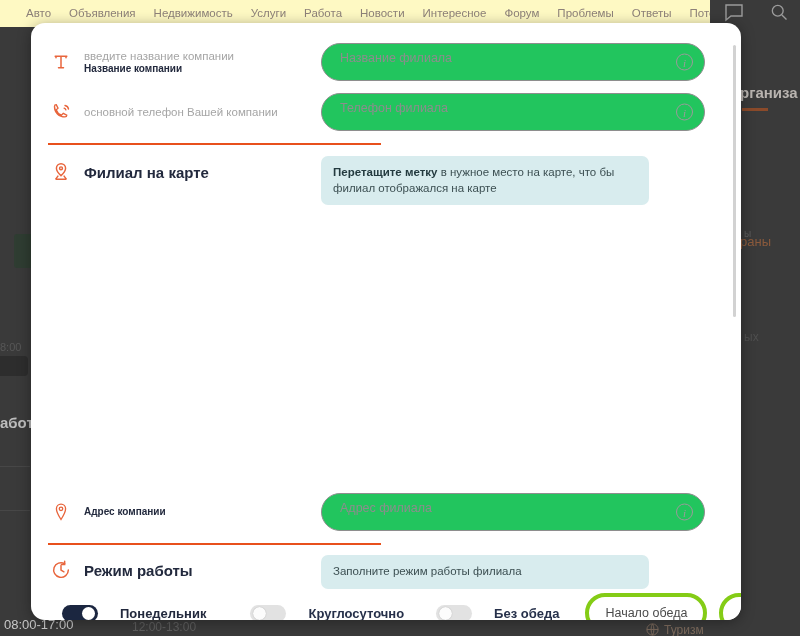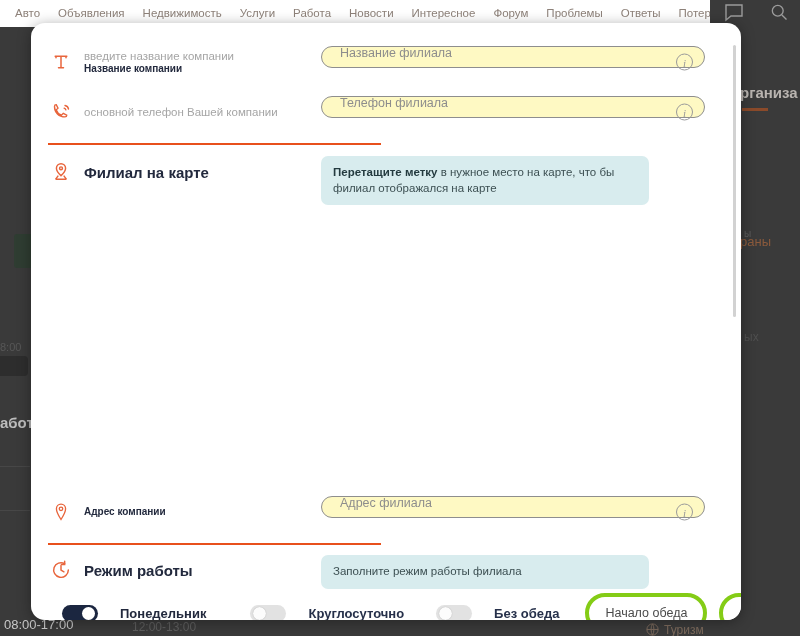--- a/index.html
+++ b/index.html
@@ -10,23 +10,23 @@
     overflow: hidden;
     font-family: "Liberation Sans", sans-serif;
   }
   body { background: #3a3a3a; position: relative; }
 
   
   .bg-page { position: absolute; inset: 0; background: #3a3a3a; }
 
   .topnav {
     position: absolute; top: 0; left: 0; right: 0; height: 27px;
-    background: #ffffff;
+    background: #fef9c3;
     display: flex; align-items: flex-start;
-    padding-left: 6px;
+    padding-left: 17px;
     z-index: 1;
   }
   .topnav-item {
     color: #8d8179;
     font-size: 11.5px;
     padding: 0 9px;
     white-space: nowrap;
     line-height: 27px;
   }
   .topnav-right {
@@ -156,24 +156,24 @@
     flex: 1;
     padding-right: 0px;
     display: flex; align-items: center;
   }
   .input-wrap {
     position: relative;
     width: 384px;
     height: 38px;
   }
   .text-input {
-    width: 100%; height: 22px;
+    width: 100%; height: 38px;
     border: 1px solid #8e8e8e;
     border-radius: 19px;
-    background: #fef9c3;
+    background: #22c55e;
     padding: 0 40px 8px 18px;
     font-family: "Liberation Sans", sans-serif;
     font-size: 12.5px;
     color: #3a3a3a;
     outline: none;
   }
   .text-input::placeholder { color: #8d8d8d; }
   .info-icon {
     position: absolute; right: 12px; top: 50%;
     transform: translateY(-50%);

